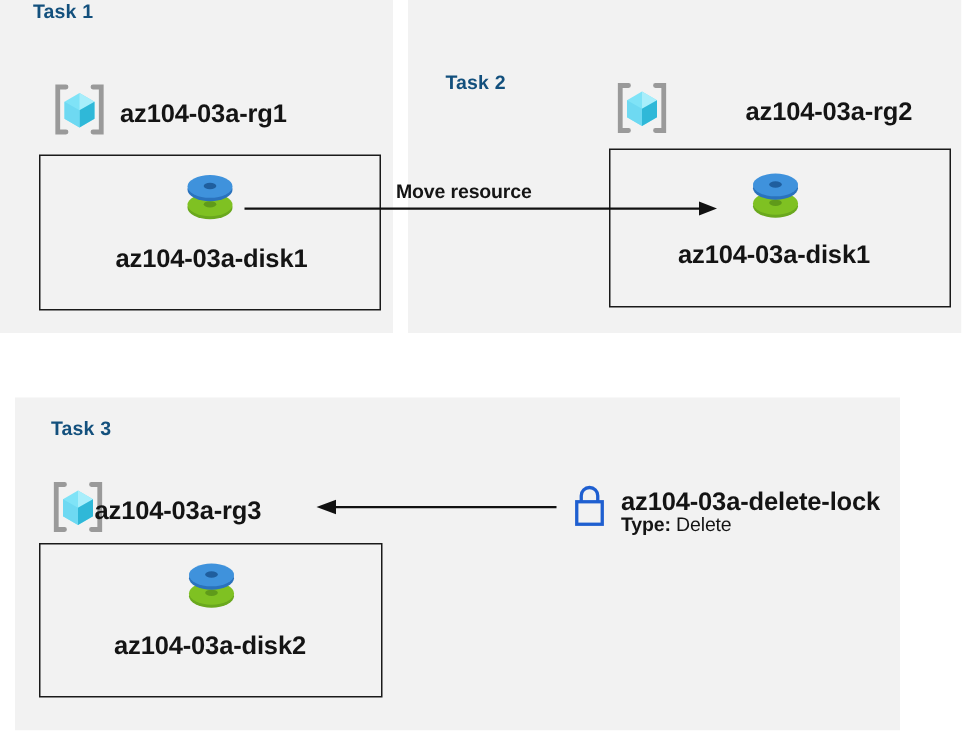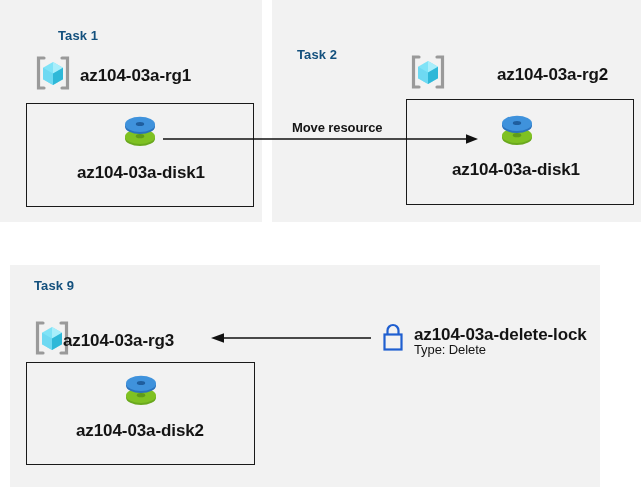--- a/index.html
+++ b/index.html
@@ -76,33 +76,33 @@
     letter-spacing: -0.1px;
   }
 
   .lock-meta {
     position: absolute;
     font-size: 13px;
     color: #141414;
     white-space: nowrap;
     letter-spacing: -0.1px;
   }
-  .lock-meta b { font-weight: normal; }
+  .lock-meta b { font-weight: bold; }
 
   .arrow-svg {
     position: absolute;
     overflow: visible;
   }
 </style>
 </head>
 <body>
 
 <div class="panel" style="left:0px; top:0px; width:262px; height:222px;">
 </div>
-<div class="panel-title" style="left:22px; top:28px;margin-left:36px;">Task 1</div>
+<div class="panel-title" style="left:22px; top:0;">Task 1</div>
 
 <div class="rg-icon" style="left:34px; top:54px;">
   <svg width="38" height="38" viewBox="0 0 38 38">
     <path d="M10 4 L4.5 4 L4.5 34 L10 34" fill="none" stroke="#9a9a9a" stroke-width="3.2" stroke-linecap="round"></path>
     <path d="M28 4 L33.5 4 L33.5 34 L28 34" fill="none" stroke="#9a9a9a" stroke-width="3.2" stroke-linecap="round"></path>
     <polygon points="19,8 29,13.8 29,25.2 19,31 9,25.2 9,13.8" fill="#7fe3f7"></polygon>
     <polygon points="19,8 29,13.8 19,19.5" fill="#a8eefb"></polygon>
     <polygon points="19,19.5 29,13.8 29,25.2 19,31" fill="#2fb8d8"></polygon>
     <polygon points="19,19.5 19,31 9,25.2 9,13.8" fill="#6ed9f2"></polygon>
   </svg>
@@ -146,29 +146,29 @@
     <ellipse cx="21" cy="25.5" rx="15" ry="7.6" fill="#6aa81e"></ellipse>
     <ellipse cx="21" cy="23.5" rx="15" ry="7.6" fill="#7fc122"></ellipse>
     <ellipse cx="21" cy="23.2" rx="4.2" ry="2.1" fill="#5f9a1a"></ellipse>
     <ellipse cx="21" cy="13.5" rx="15" ry="7.6" fill="#2a72bd"></ellipse>
     <ellipse cx="21" cy="11.3" rx="15" ry="7.6" fill="#3f92dc"></ellipse>
     <ellipse cx="21" cy="11" rx="4.2" ry="2.1" fill="#1f5e9e"></ellipse>
   </svg>
 </div>
 <div class="node-label" style="left:452px; top:160px;">az104-03a-disk1</div>
 
-<div class="edge-label" style="left:292px; top:120px;">Move resource</div>
+<div class="edge-label" style="left:264px; top:120px;">Move resource</div>
 <svg class="arrow-svg" style="left:160px; top:128px;" width="325" height="22" viewBox="0 0 325 22">
   <line x1="3" y1="11" x2="310" y2="11" stroke="#111111" stroke-width="1.5"></line>
   <polygon points="318,11 306,6.3 306,15.7" fill="#111111"></polygon>
 </svg>
 
 <div class="panel" style="left:10px; top:265px; width:590px; height:222px;">
 </div>
-<div class="panel-title" style="left:34px; top:278px;">Task 9</div>
+<div class="panel-title" style="left:34px; top:278px;">Task 3</div>
 
 <div class="rg-icon" style="left:33px; top:319px;">
   <svg width="38" height="38" viewBox="0 0 38 38">
     <path d="M10 4 L4.5 4 L4.5 34 L10 34" fill="none" stroke="#9a9a9a" stroke-width="3.2" stroke-linecap="round"></path>
     <path d="M28 4 L33.5 4 L33.5 34 L28 34" fill="none" stroke="#9a9a9a" stroke-width="3.2" stroke-linecap="round"></path>
     <polygon points="19,8 29,13.8 29,25.2 19,31 9,25.2 9,13.8" fill="#7fe3f7"></polygon>
     <polygon points="19,8 29,13.8 19,19.5" fill="#a8eefb"></polygon>
     <polygon points="19,19.5 29,13.8 29,25.2 19,31" fill="#2fb8d8"></polygon>
     <polygon points="19,19.5 19,31 9,25.2 9,13.8" fill="#6ed9f2"></polygon>
   </svg>

